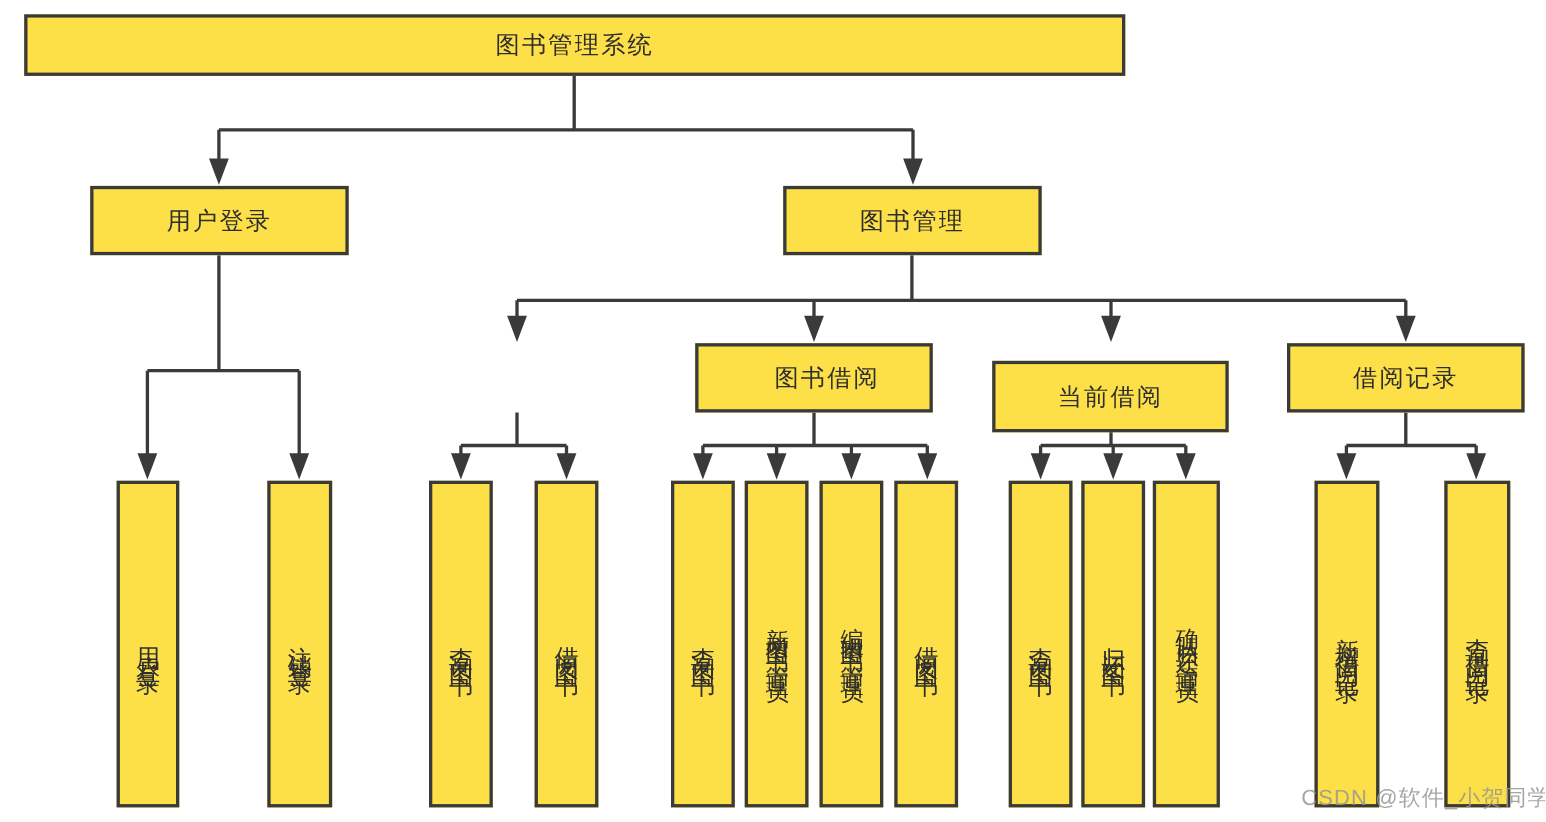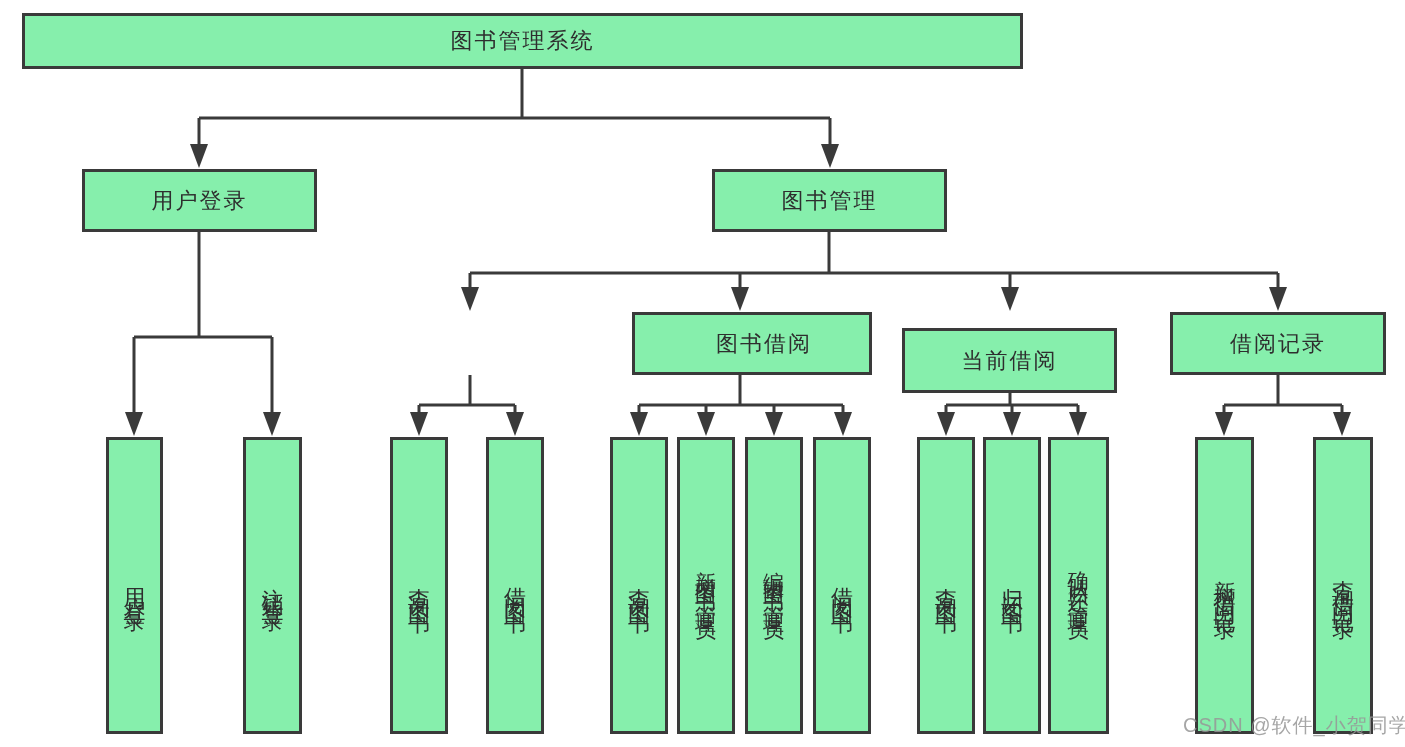--- a/index.html
+++ b/index.html
@@ -7,21 +7,21 @@
     position:relative;
     width:1405px; height:747px;
     background:#ffffff;
     font-family:"Liberation Sans", sans-serif;
     overflow:hidden;
   }
   .connectors { position:absolute; left:0; top:0; z-index:1; }
   .node {
     position:absolute;
     box-sizing:border-box;
-    background:#86efac;
+    background:#fde047;
     border:3px solid #3a3a3a;
     display:flex;
     align-items:center;
     justify-content:center;
     z-index:2;
     color:#2e2e2e;
   }
   .hbox { font-size:22px; letter-spacing:2px; }
   .vbox { font-size:22px; }
   .vtext {
@@ -90,21 +90,21 @@
     <span>图书管理系统</span>
   </div>
 
   <div class="node hbox" style="left:82px; top:169px; width:235px; height:63px;">
     <span>用户登录</span>
   </div>
   <div class="node hbox" style="left:712px; top:169px; width:235px; height:63px;">
     <span>图书管理</span>
   </div>
 
-  <div class="node hbox" style="left:632px; top:312px; width:240px; height:63px;padding-left:24px;">
+  <div class="node hbox" style="left:632px; top:312px; width:216px; height:63px;padding-left:24px;">
     <span>图书借阅</span>
   </div>
   <div class="node hbox" style="left:902px; top:328px; width:215px; height:65px;">
     <span>当前借阅</span>
   </div>
   <div class="node hbox" style="left:1170px; top:312px; width:216px; height:63px;">
     <span>借阅记录</span>
   </div>
 
   <div class="node vbox" style="left:106px; top:437px; width:57px; height:297px;">

